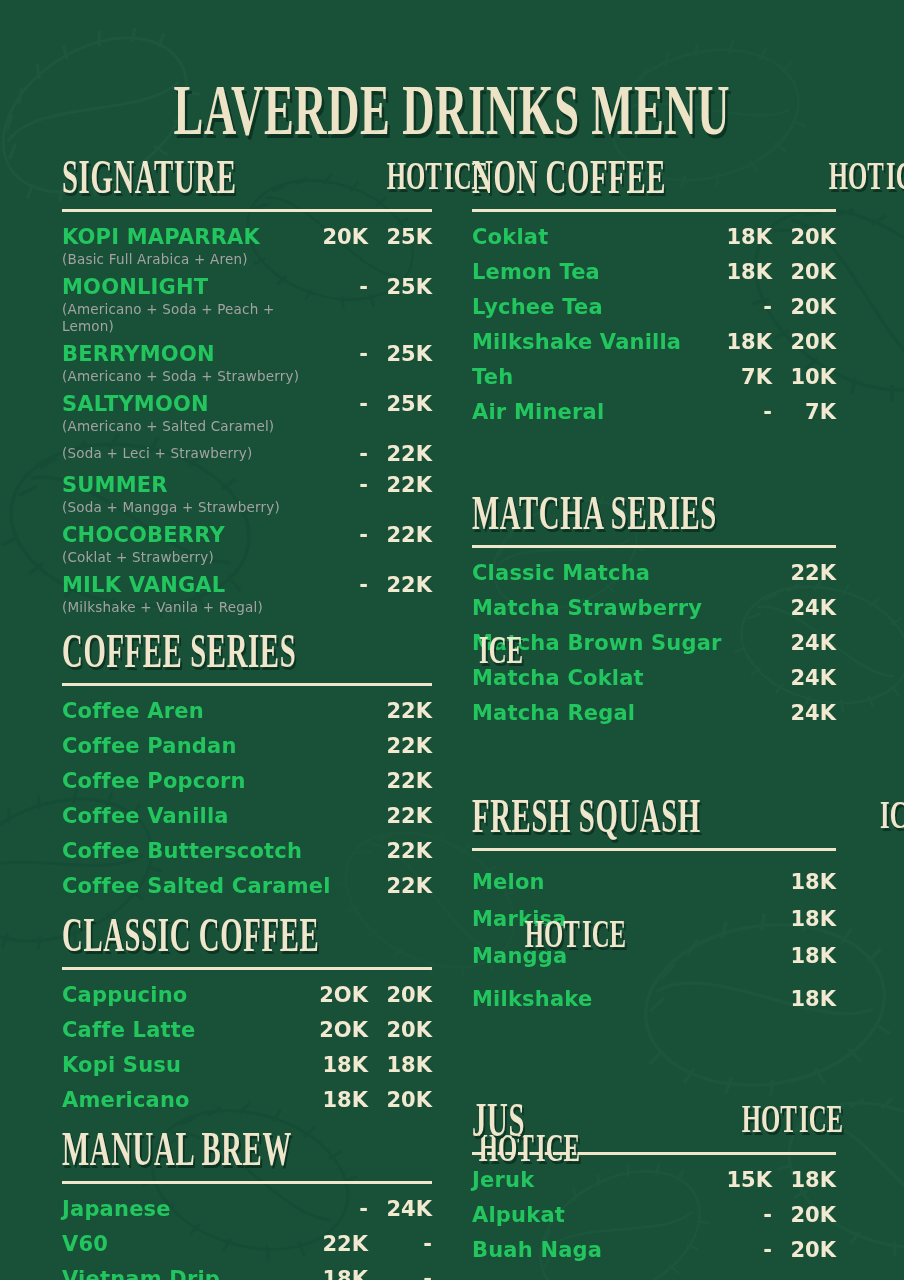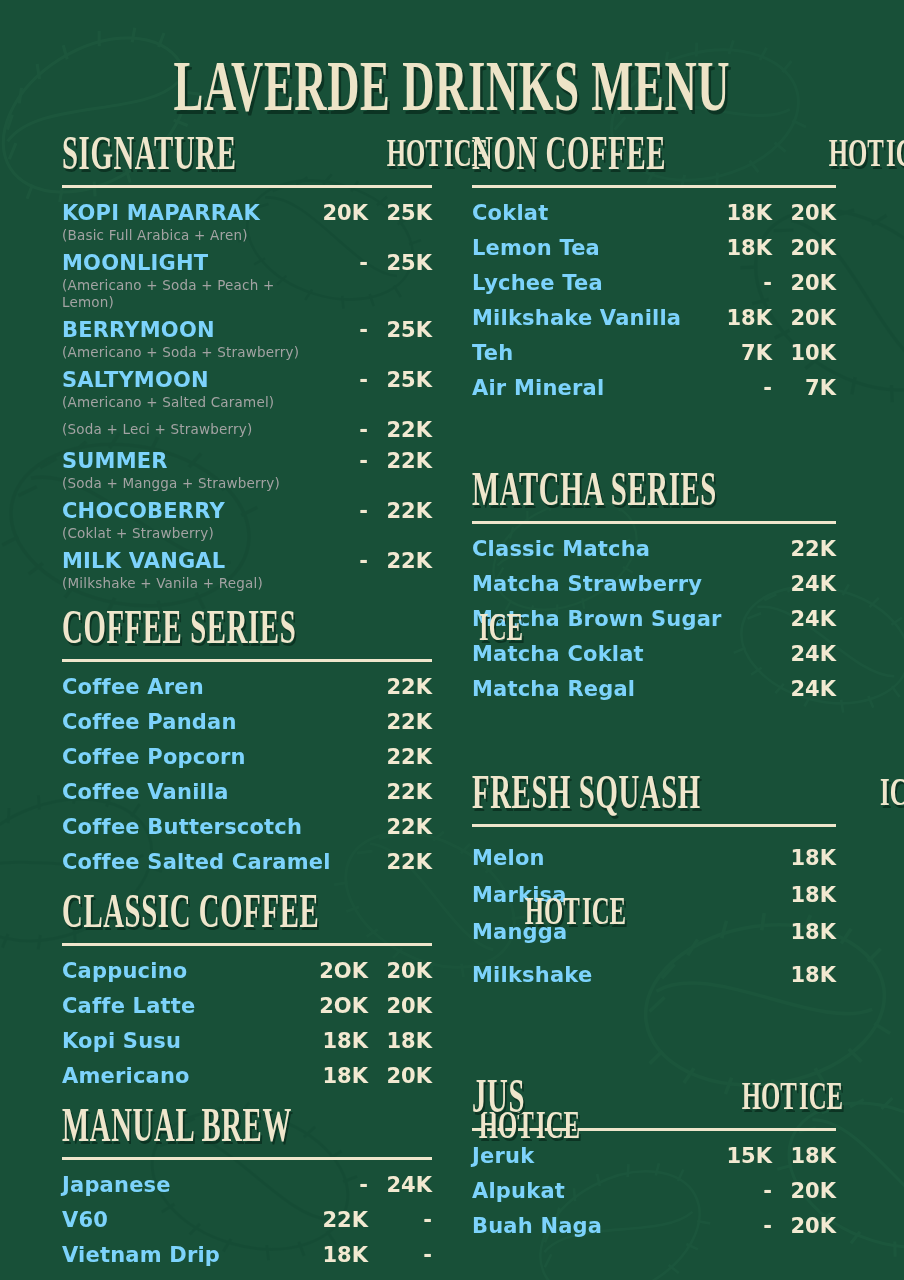--- a/index.html
+++ b/index.html
@@ -14,42 +14,42 @@
     background:#185038;
     overflow:hidden;
   }
   .bean-bg {
     position:absolute; inset:0; z-index:0;
     pointer-events:none;
   }
   .content { position:relative; z-index:1; }
 
   
-  .title-wrap { text-align:center; padding-top:50px; height:122px; }
+  .title-wrap { text-align:center; padding-top:50px; height:122px;margin-top:24px; }
   .menu-title {
     display:inline-block;
     font-family:"Liberation Serif", serif;
     font-weight:700;
     font-size:72px; line-height:72px;
     letter-spacing:1px;
     color:#EDE4C7;
     text-shadow:4px 4px 0 #0c3423;
     transform:scaleX(0.62);
     transform-origin:center;
     white-space:nowrap;
   }
 
   
   .menu { display:flex; padding:6px 68px 0 62px; gap:40px; }
   .col-left  { width:370px; flex:none; }
   .col-right { width:364px; flex:none; }
 
   
   .sec-head {
-    display:flex; justify-content:space-between; align-items:center;
+    display:flex; justify-content:space-between; align-items:flex-start;
     height:50px;
   }
   .sec-title {
     display:inline-block;
     font-family:"Liberation Serif", serif;
     font-weight:700;
     font-size:48px; line-height:50px;
     color:#EFE6CC;
     text-shadow:3px 3px 0 #0c3423;
     transform:scaleX(0.60);
@@ -71,21 +71,21 @@
     white-space:nowrap;
   }
   .rule { border-bottom:3px solid #EFE6CC; margin:7px 0 14px 0; }
 
   
   .row { display:flex; align-items:flex-start; margin-bottom:12px; }
   .row2 { margin-bottom:8px; }
   .item-text { flex:1; min-width:0; }
   .item-name {
     font-weight:700; font-size:21px; line-height:23px;
-    color:#7dd3fc; letter-spacing:0.2px;
+    color:#22c55e; letter-spacing:0.2px;
   }
   .item-desc {
     font-weight:400; font-size:13.5px; line-height:17px;
     color:#a3a3a3; letter-spacing:0.2px; margin-top:2px;
   }
   .price {
     flex:none; width:64px; text-align:right;
     font-weight:700; font-size:21px; line-height:23px;
     color:#F2E9D1;
   }

